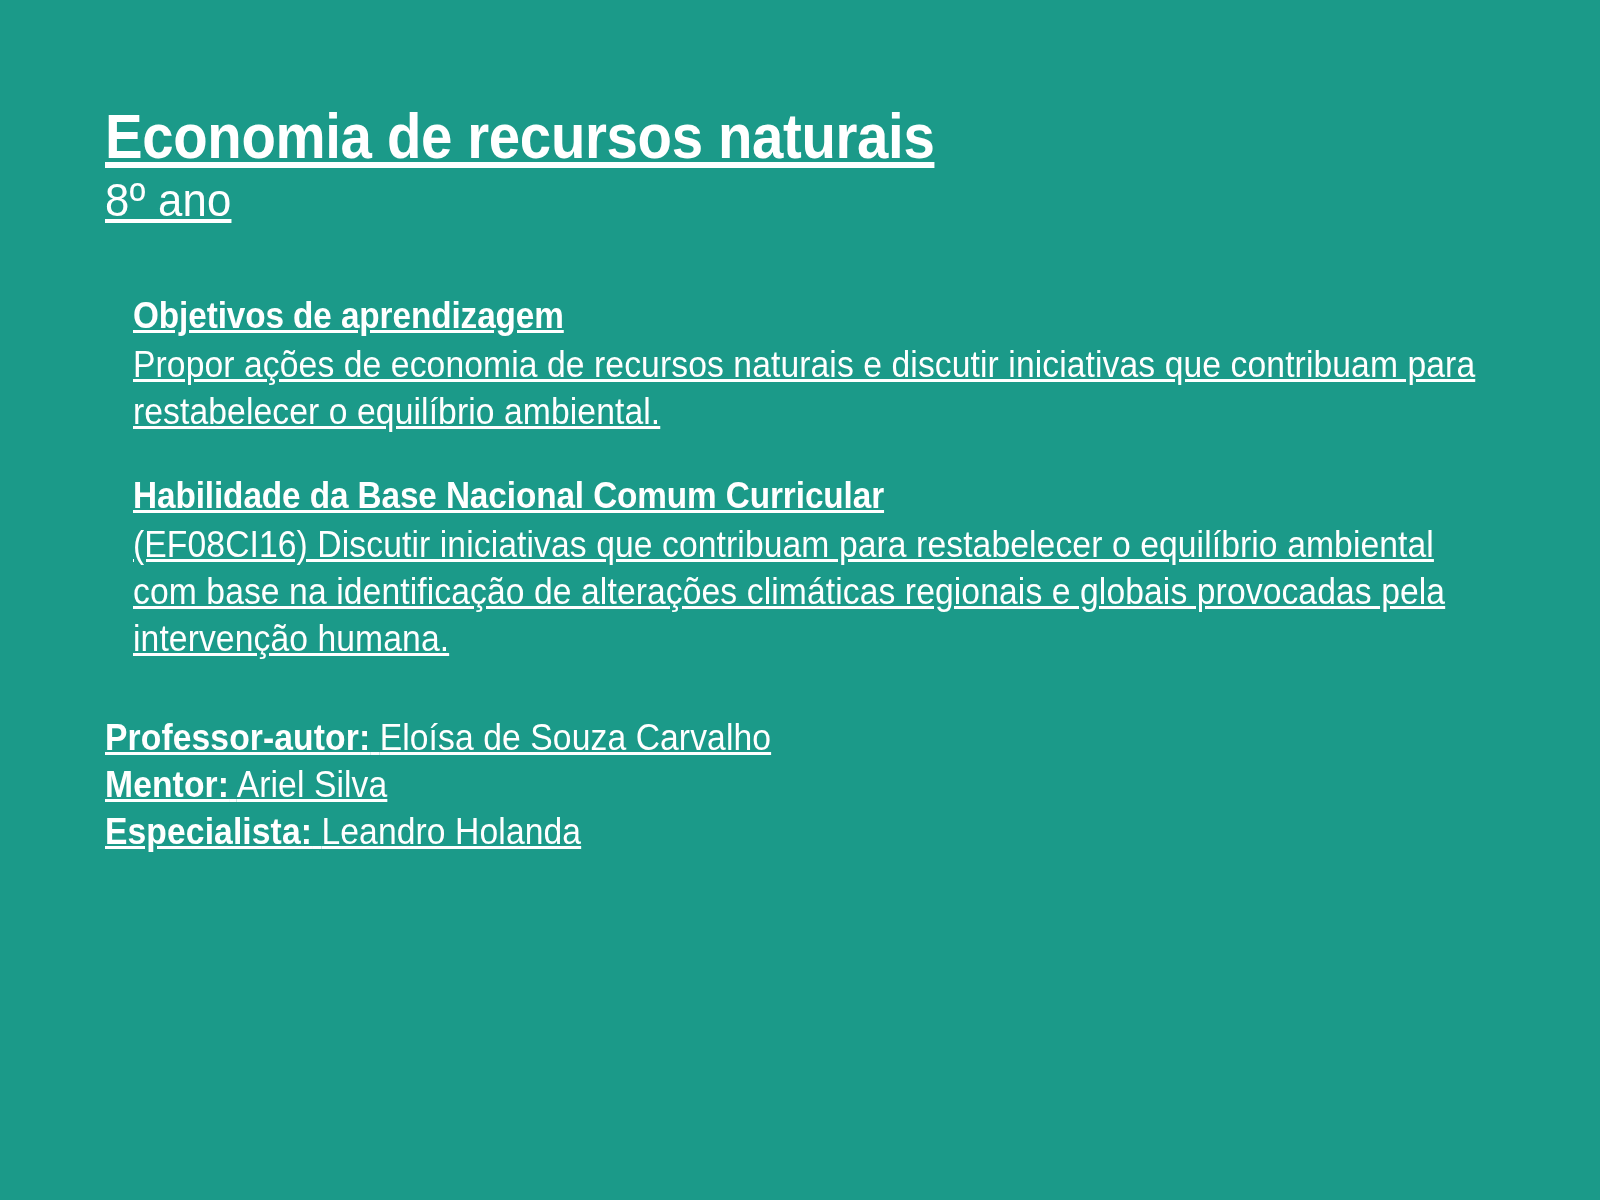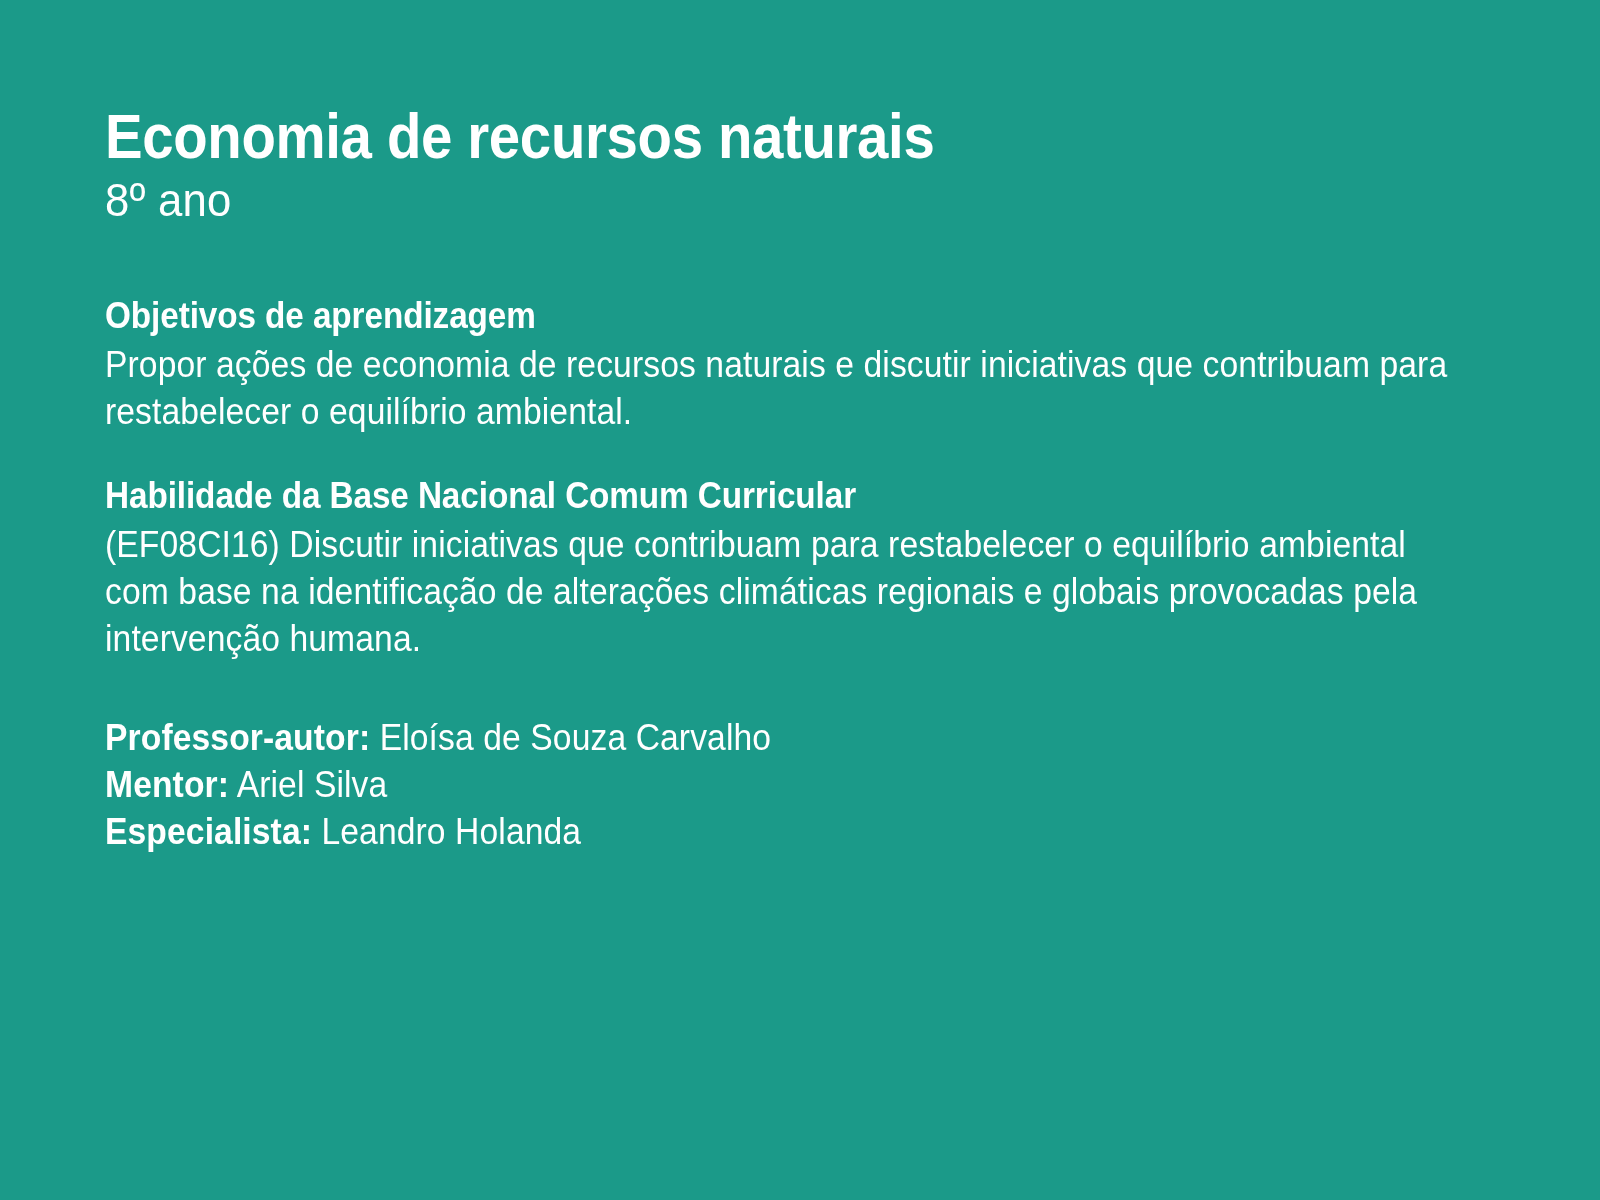--- a/index.html
+++ b/index.html
@@ -15,20 +15,21 @@
     color: #ffffff;
     -webkit-font-smoothing: antialiased;
   }
 
   .slide {
     position: relative;
     width: 1600px;
     height: 1200px;
     box-sizing: border-box;
     padding: 104px 160px 0 105px;
+    text-decoration: underline;
   }
 
   
   .title-block {
     margin-bottom: 66px;
   }
 
   .deck-title {
     font-family: "Liberation Sans", sans-serif;
     font-weight: 700;
@@ -50,20 +51,21 @@
     transform: scaleX(0.93);
     transform-origin: left center;
     margin: 6px 0 0 0;
     white-space: nowrap;
   }
 
   
   .section {
     margin-bottom: 38px;
     max-width: 1360px;
+    margin-left: 28px;
   }
 
   .section-heading {
     font-family: "Liberation Sans", sans-serif;
     font-weight: 700;
     font-size: 37px;
     line-height: 1.22;
     letter-spacing: -0.1px;
     transform: scaleX(0.90);
     transform-origin: left center;

